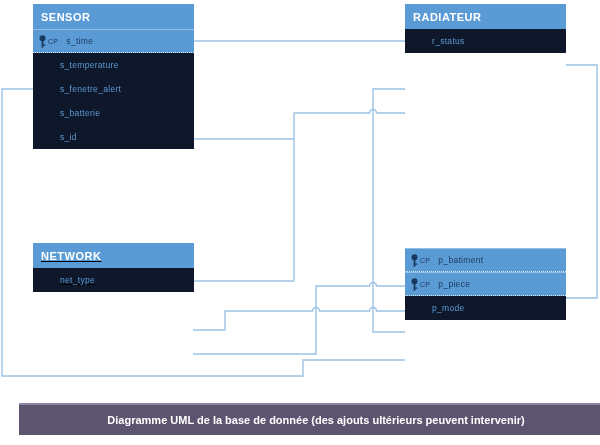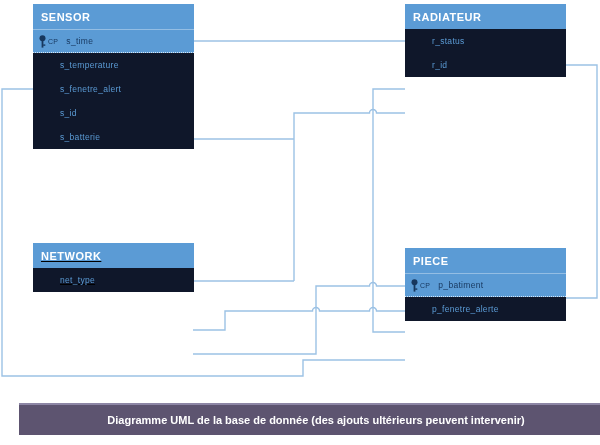--- a/index.html
+++ b/index.html
@@ -63,59 +63,66 @@
       <span class="cp">CP</span>
       <span class="lbl">s_time</span>
     </div>
     <div class="row norm">
         <span class="lbl">s_temperature</span>
       </div>
     <div class="row norm">
         <span class="lbl">s_fenetre_alert</span>
       </div>
     <div class="row norm">
-        <span class="lbl">s_id</span>
+        <span class="lbl">s_batterie</span>
       </div>
     <div class="row norm">
-        <span class="lbl">s_batterie</span>
+        <span class="lbl">s_id</span>
       </div>
   </div>
 
   <div class="entity" style="left:405px; top:4px;">
     <div class="entity-header">RADIATEUR</div>
     <div class="row norm">
         <span class="lbl">r_status</span>
-      </div>
-    <div class="row norm">
-        <span class="lbl">r_id</span>
       </div>
   </div>
 
   <div class="entity" style="left:33px; top:243px;text-decoration:underline;">
     <div class="entity-header">NETWORK</div>
     <div class="row norm">
         <span class="lbl">net_type</span>
       </div>
   </div>
 
   <div class="entity" style="left:405px; top:248px;">
-    <div class="entity-header">PIECE</div>
     <div class="row pk">
       <span class="key-icon">
         <svg width="9" height="13" viewBox="0 0 9 13">
             <circle cx="4.5" cy="3.2" r="3" fill="#17375E"></circle>
             <rect x="3.6" y="5.4" width="1.8" height="7.2" fill="#17375E"></rect>
             <rect x="5.2" y="9.4" width="2.1" height="1.4" fill="#17375E"></rect>
           </svg>
       </span>
       <span class="cp">CP</span>
       <span class="lbl">p_batiment</span>
     </div>
+    <div class="row pk">
+      <span class="key-icon">
+        <svg width="9" height="13" viewBox="0 0 9 13">
+            <circle cx="4.5" cy="3.2" r="3" fill="#17375E"></circle>
+            <rect x="3.6" y="5.4" width="1.8" height="7.2" fill="#17375E"></rect>
+            <rect x="5.2" y="9.4" width="2.1" height="1.4" fill="#17375E"></rect>
+          </svg>
+      </span>
+      <span class="cp">CP</span>
+      <span class="lbl">p_piece</span>
+    </div>
     <div class="row norm">
-        <span class="lbl">p_fenetre_alerte</span>
+        <span class="lbl">p_mode</span>
       </div>
   </div>
 
   <div class="banner">
     <span>Diagramme UML de la base de donnée (des ajouts ultérieurs peuvent intervenir)</span>
   </div>
 
 </div>
 
 </body></html>

